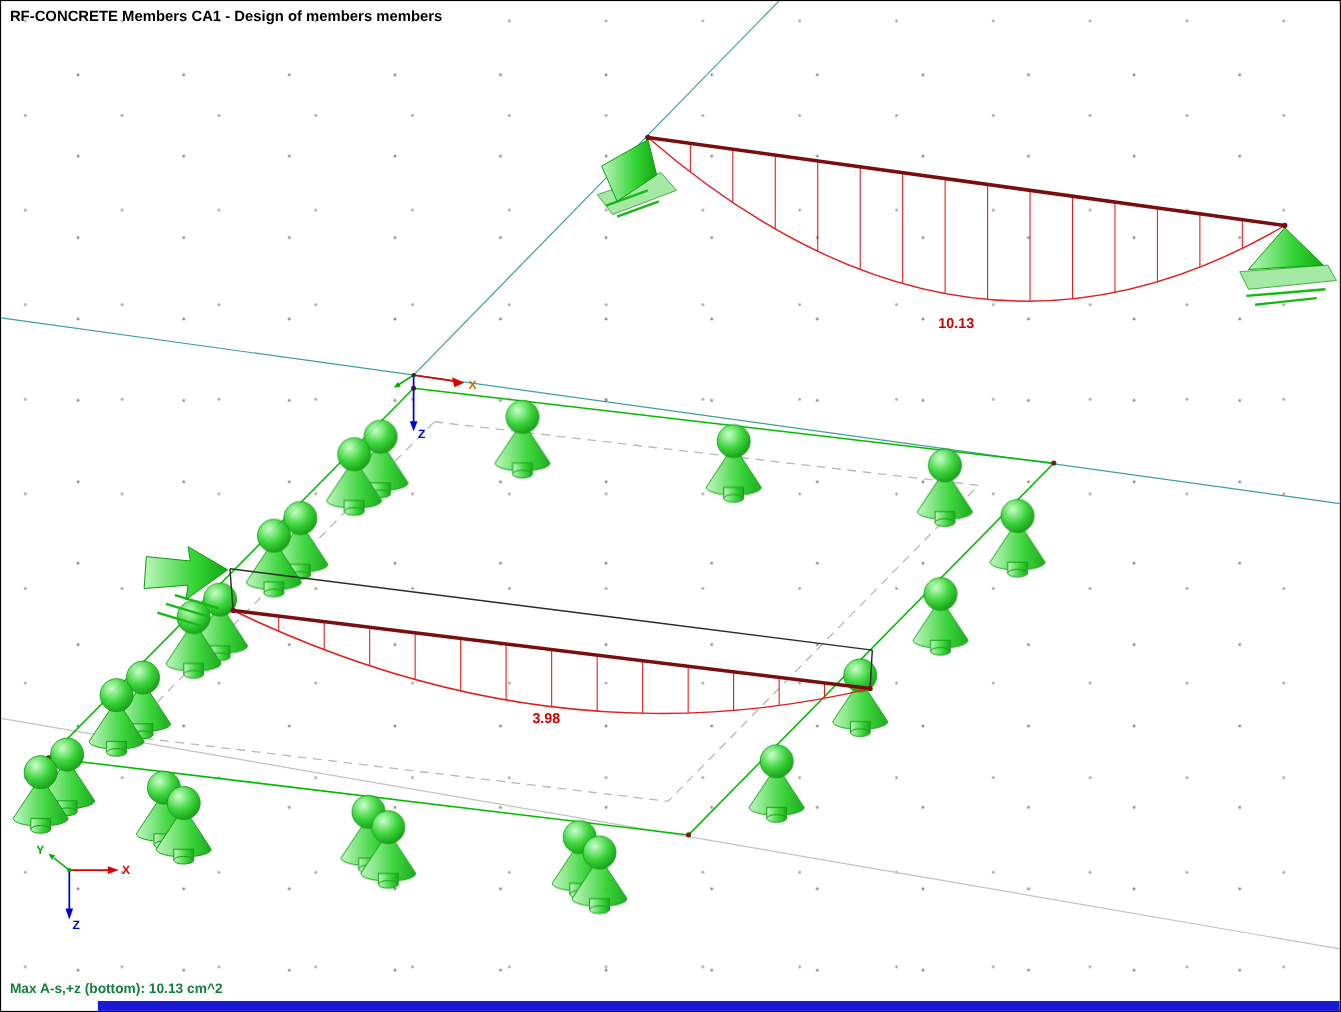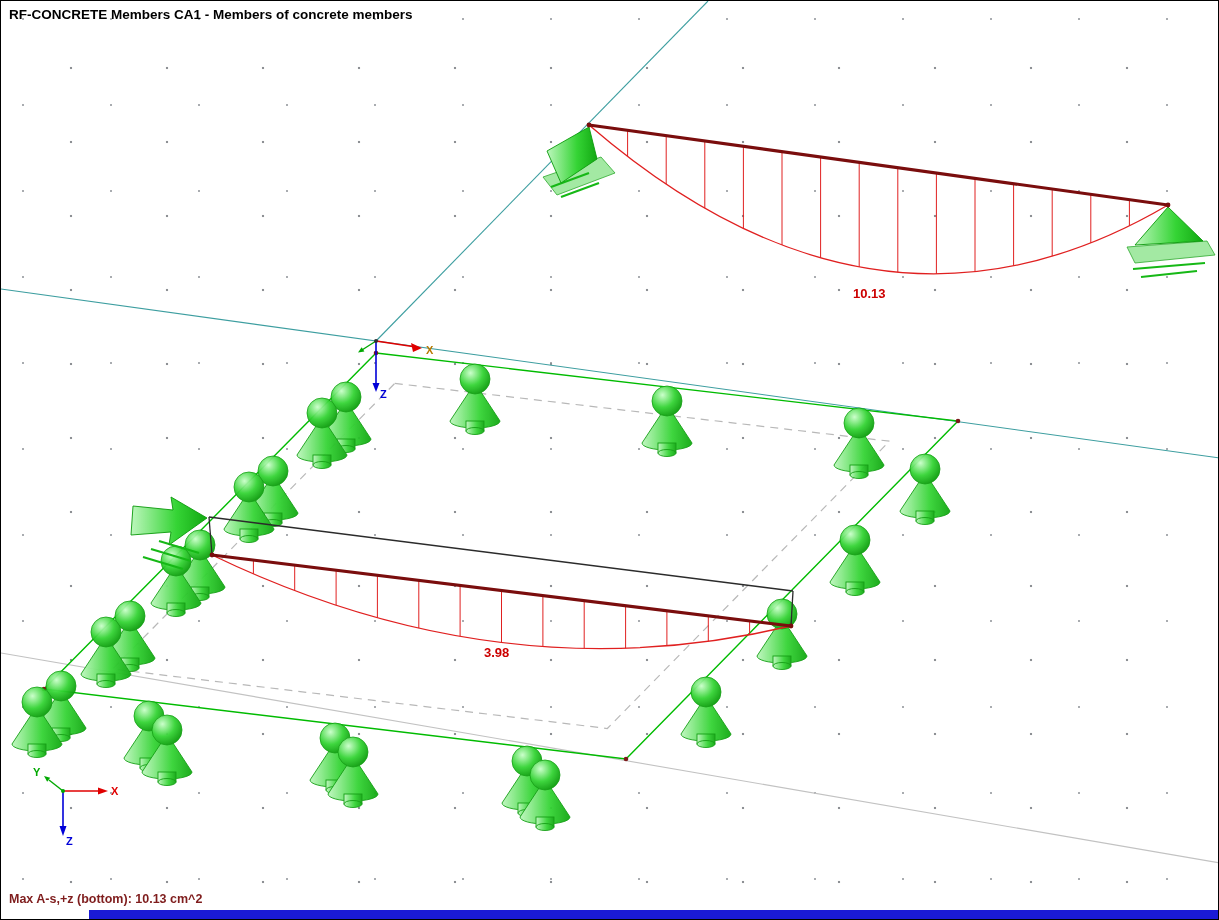--- a/index.html
+++ b/index.html
@@ -28,21 +28,21 @@
       radial-gradient(circle,#a9acb0 1px,transparent 1.5px);
     background-size:96px 74px,88px 86px;
     background-position:22px 30px,66px 61px;
   }
   svg.scene{position:absolute;left:0;top:0;}
   .title{
     position:absolute;top:6px;left:8px;font-size:13.5px;font-weight:bold;color:#000;
     white-space:nowrap;
   }
   .status{
-    position:absolute;bottom:13px;left:8px;font-size:12.5px;font-weight:bold;color:#7f1d1d;
+    position:absolute;bottom:13px;left:8px;font-size:12.5px;font-weight:bold;color:#15803d;
     white-space:nowrap;
   }
   .progress{
     position:absolute;left:88px;right:0;bottom:0;height:9px;background:var(--progress-blue);
   }
   .ln-teal{stroke:var(--teal);stroke-width:1.1;fill:none}
   .ln-gray{stroke:#c2c2c2;stroke-width:1.1;fill:none}
   .slab-outline{fill:none;stroke:var(--model-green);stroke-width:1.4}
   .slab-inner{fill:none;stroke:#b8b8b8;stroke-width:1.2;stroke-dasharray:8 6}
   .beam-black{stroke:#2b2b2b;stroke-width:1.3}
@@ -221,16 +221,16 @@
         <polygon points="0,45 -3.5,35 3.5,35" class="axis-blue-head"></polygon>
         <text x="3" y="54" class="axis-label lbl-z">Z</text>
         <line x1="0" y1="0" x2="-14" y2="-11" class="axis-green-ln"></line>
         <polygon points="-19,-15 -12.8,-13.3 -15.8,-9.3" class="axis-green-head"></polygon>
         <text x="-30" y="-15" class="axis-label lbl-y">Y</text>
         <circle cx="0" cy="0" r="2" fill="#00a800"></circle>
       </g>
     </svg>
   </div>
 
-  <div class="title">RF-CONCRETE Members CA1 - Members of concrete members</div>
+  <div class="title">RF-CONCRETE Members CA1 - Design of members members</div>
   <div class="status">Max A-s,+z (bottom): 10.13 cm^2</div>
   <div class="progress"></div>
 </div>
 
 </body></html>

